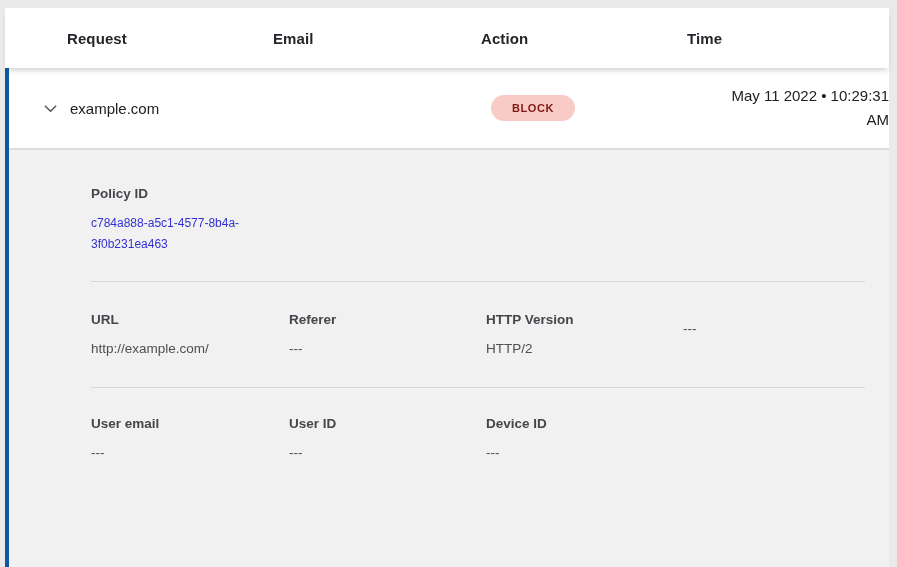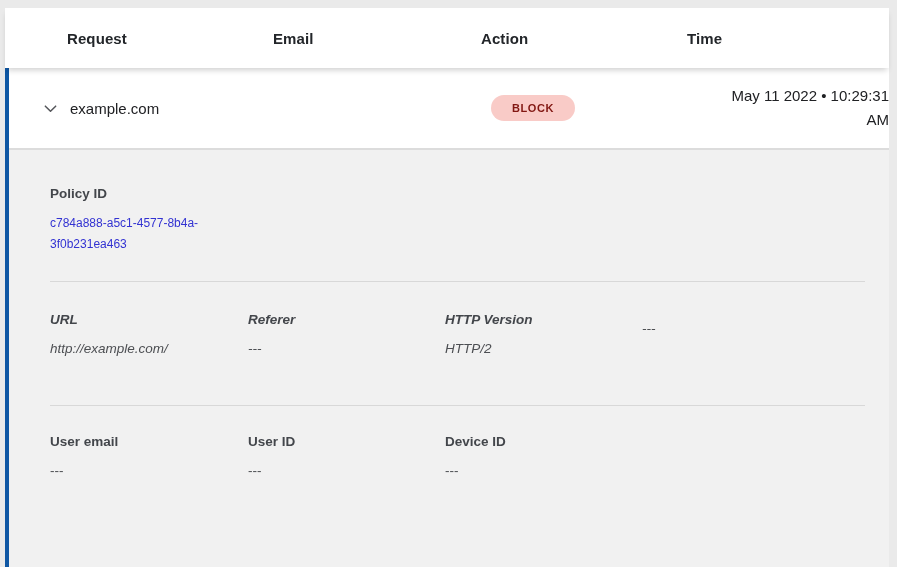--- a/index.html
+++ b/index.html
@@ -92,21 +92,21 @@
     line-height: 24px;
     color: #202124;
     text-align: right;
   }
 
   
   .detail-panel {
     background: #f1f1f1;
     border-top: 2px solid #dcdcdc;
     height: calc(100% - 80px);
-    padding: 34px 24px 0 41px;
+    padding: 34px 24px 0 82px;
     overflow: hidden;
   }
   .field-label {
     font-size: 13.5px;
     font-weight: 700;
     color: #43464b;
     line-height: 20px;
   }
   .field-value {
     font-size: 13.5px;
@@ -127,21 +127,21 @@
   .detail-divider {
     border: 0;
     border-top: 1px solid #d8d8d8;
     margin: 26px 0 28px 0;
   }
   .detail-divider.second { margin: 24px 0 26px 0; }
   .field-grid {
     display: grid;
     grid-template-columns: 198px 197px 197px 1fr;
   }
-  .field-grid.gap-below { margin-bottom: 46px; font-style: italic; }
+  .field-grid.gap-below { margin-bottom: 28px; }
 </style>
 </head>
 <body>
 
 <div class="page">
   <div class="card">
 
     <div class="table-header">
       <div class="th col-1">Request</div>
       <div class="th col-2">Email</div>

